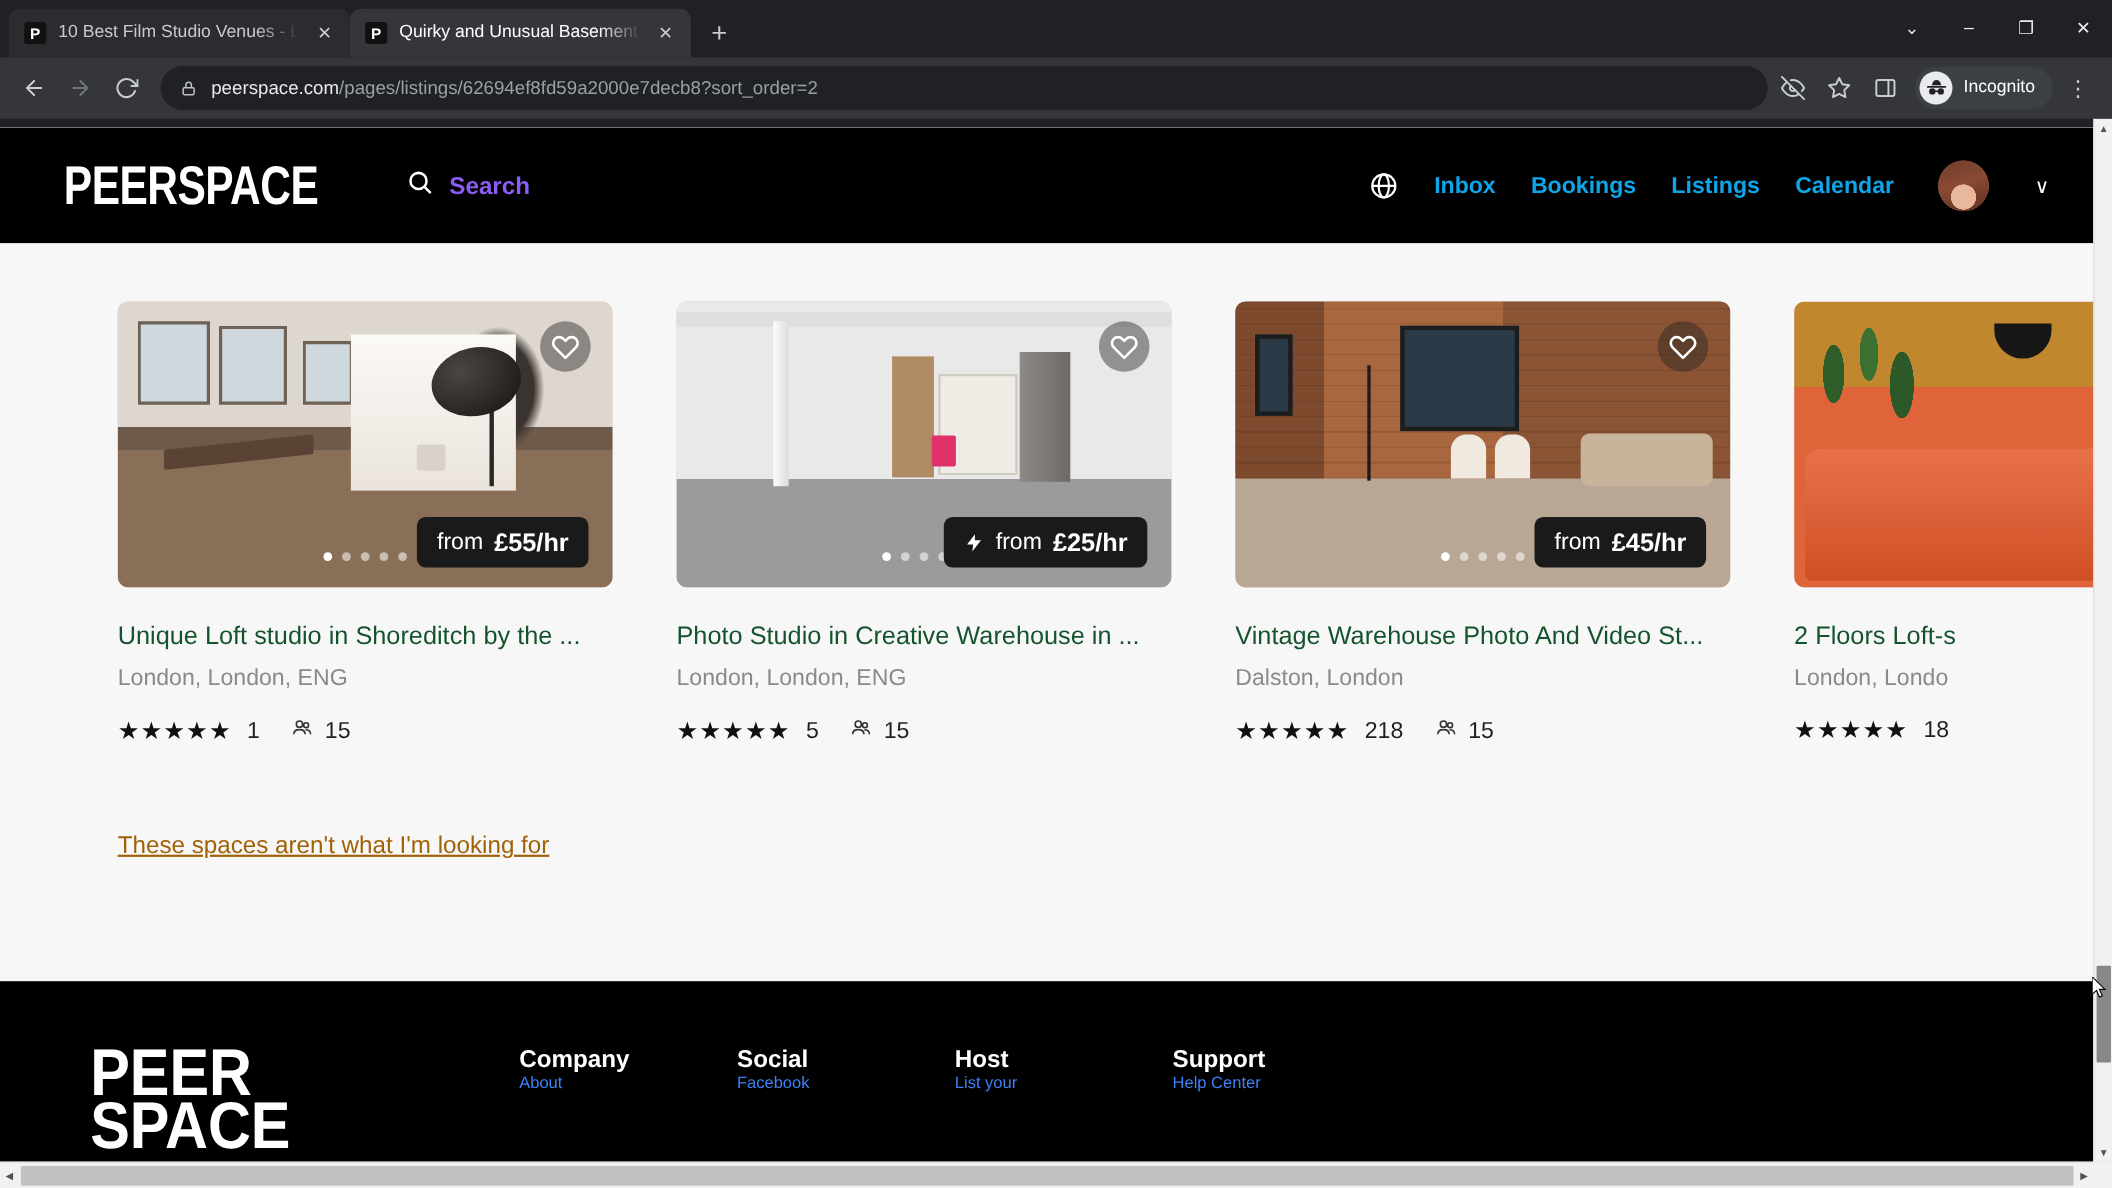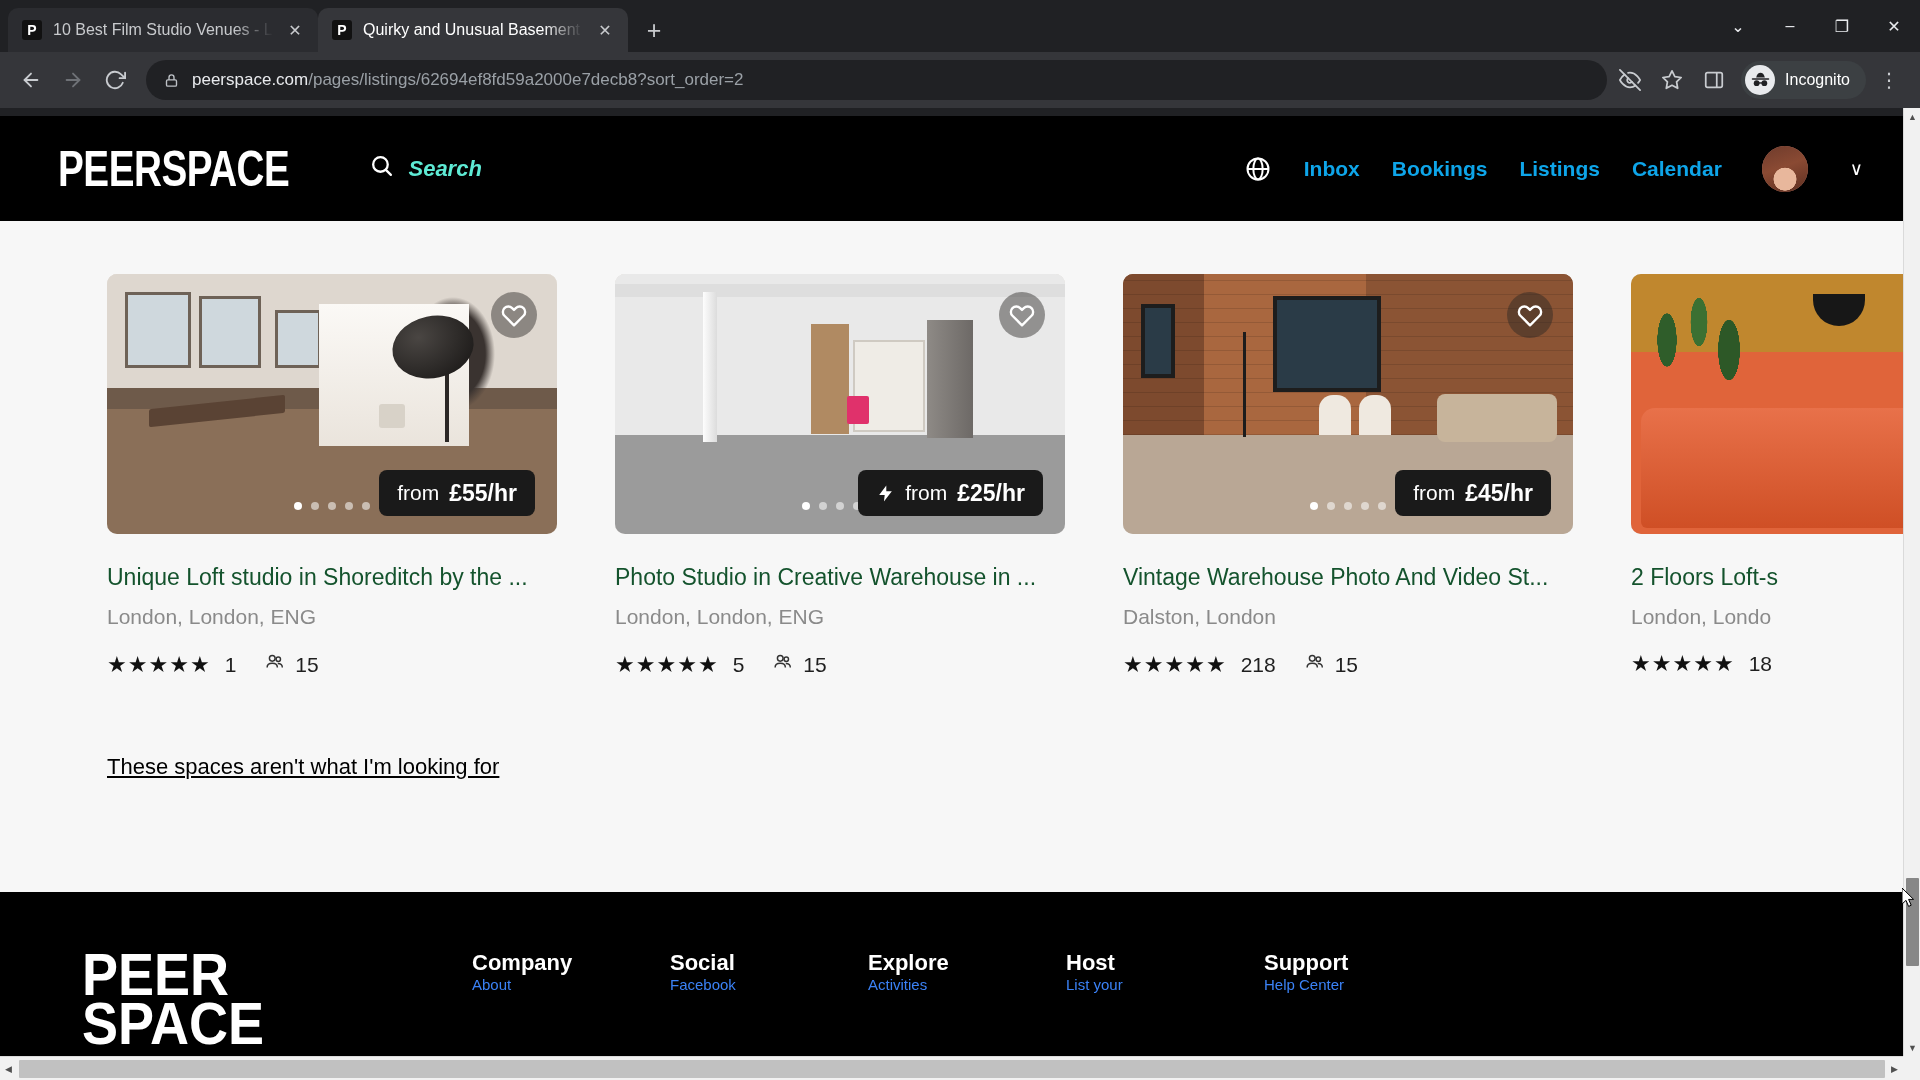--- a/index.html
+++ b/index.html
@@ -102,21 +102,21 @@
     height:105px; background:#000000; display:flex; align-items:center;
     padding:0 40px 0 58px;
   }
   .ps-logo {
     font-family:"Liberation Sans Narrow","Liberation Sans", sans-serif;
     font-weight:bold; font-size:42px; letter-spacing:-0.5px; color:#ffffff;
     transform:scaleX(0.92) scaleY(1.18); transform-origin:left center;
   }
   .header-search {
     display:flex; align-items:center; gap:14px; margin-left:60px;
-    color:#5eead4; font-size:22px; font-weight:bold;font-style:italic;
+    color:#8b5cf6; font-size:22px; font-weight:bold;
   }
   .header-nav {
     margin-left:auto; display:flex; align-items:center; gap:32px;
     color:#ffffff;
   }
   .nav-link { font-size:21px; font-weight:bold; color:#0ea5e9; white-space:nowrap; }
   .nav-avatar {
     width:46px; height:46px; border-radius:50%; overflow:hidden;
     background:#b5786a; position:relative; margin-left:8px;
   }
@@ -275,21 +275,21 @@
     margin-top:14px; font-size:21px; color:#8a8a8a; white-space:nowrap;
   }
   .card-stats {
     margin-top:22px; display:flex; align-items:center; gap:14px;
     font-size:21px; color:#1f1f1f; white-space:nowrap;
   }
   .stars { letter-spacing:1px; font-size:22px; color:#111; }
   .stat-group { display:flex; align-items:center; gap:9px; margin-left:14px; }
 
   .not-looking {
-    margin:76px 0 0 107px; font-size:22px; color:#000000;
+    margin:76px 0 0 107px; font-size:22px; color:#a16207;
     text-decoration:underline; display:inline-block;
   }
 
   
   .site-footer {
     position:absolute; left:0; bottom:0; width:1903px; height:172px;
     background:#000000; padding:58px 0 0 0;
   }
   .footer-inner { display:flex; padding-left:82px; }
   .footer-logo {
@@ -646,24 +646,20 @@
         <div class="footer-cols">
           <div class="footer-col">
             <div class="footer-head">Company</div>
             <a class="footer-link">About</a>
           </div>
           <div class="footer-col">
             <div class="footer-head">Social</div>
             <a class="footer-link">Facebook</a>
           </div>
           <div class="footer-col">
-            <div class="footer-head">Explore</div>
-            <a class="footer-link">Activities</a>
-          </div>
-          <div class="footer-col">
             <div class="footer-head">Host</div>
             <a class="footer-link">List your</a>
           </div>
           <div class="footer-col">
             <div class="footer-head">Support</div>
             <a class="footer-link">Help Center</a>
           </div>
         </div>
       </div>
     </div>

